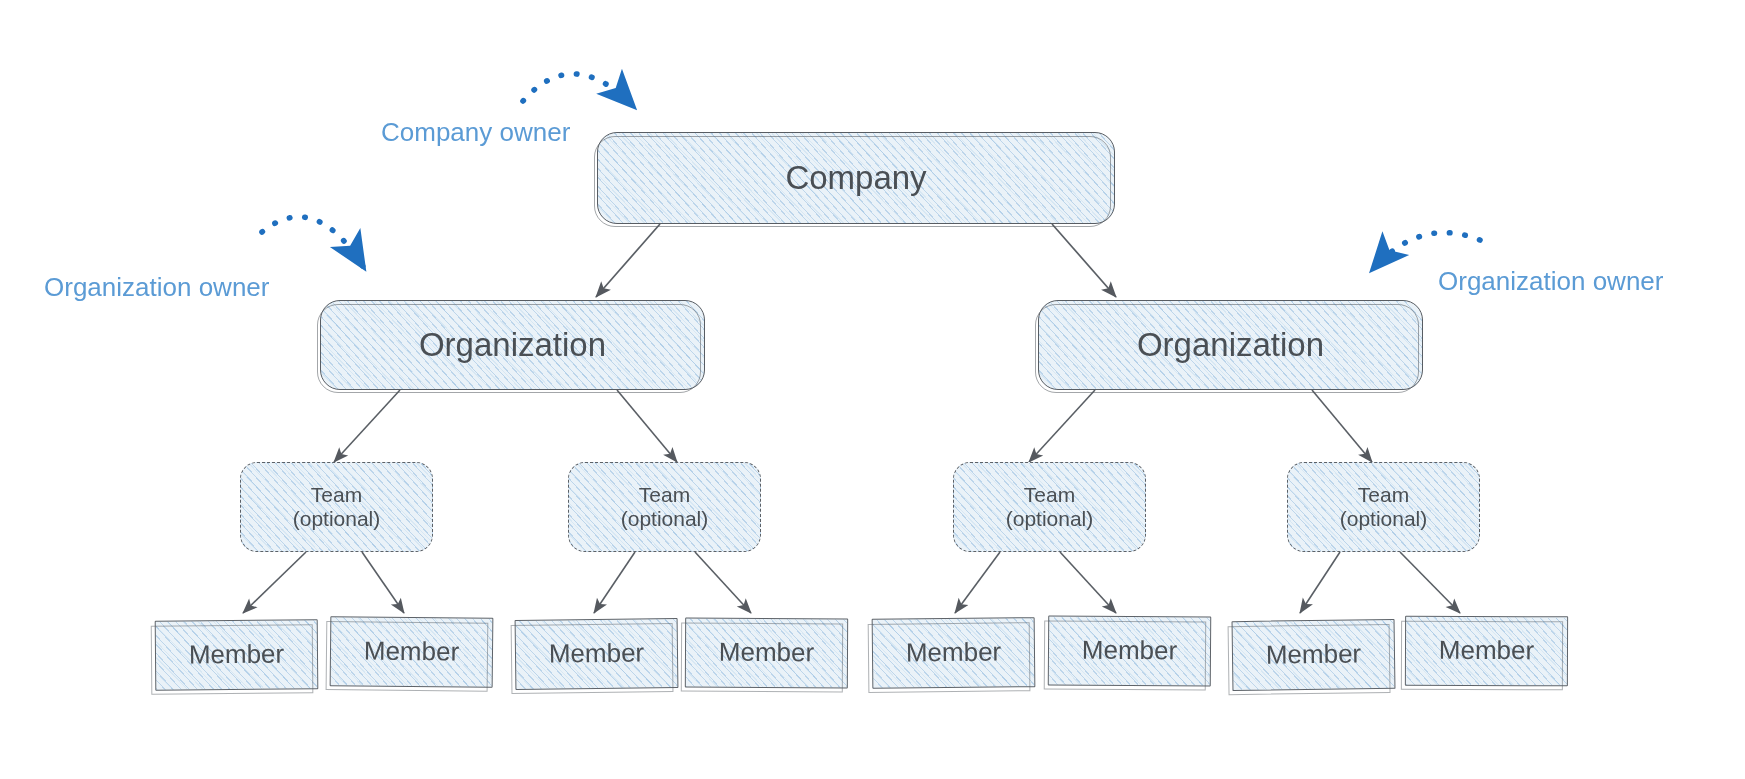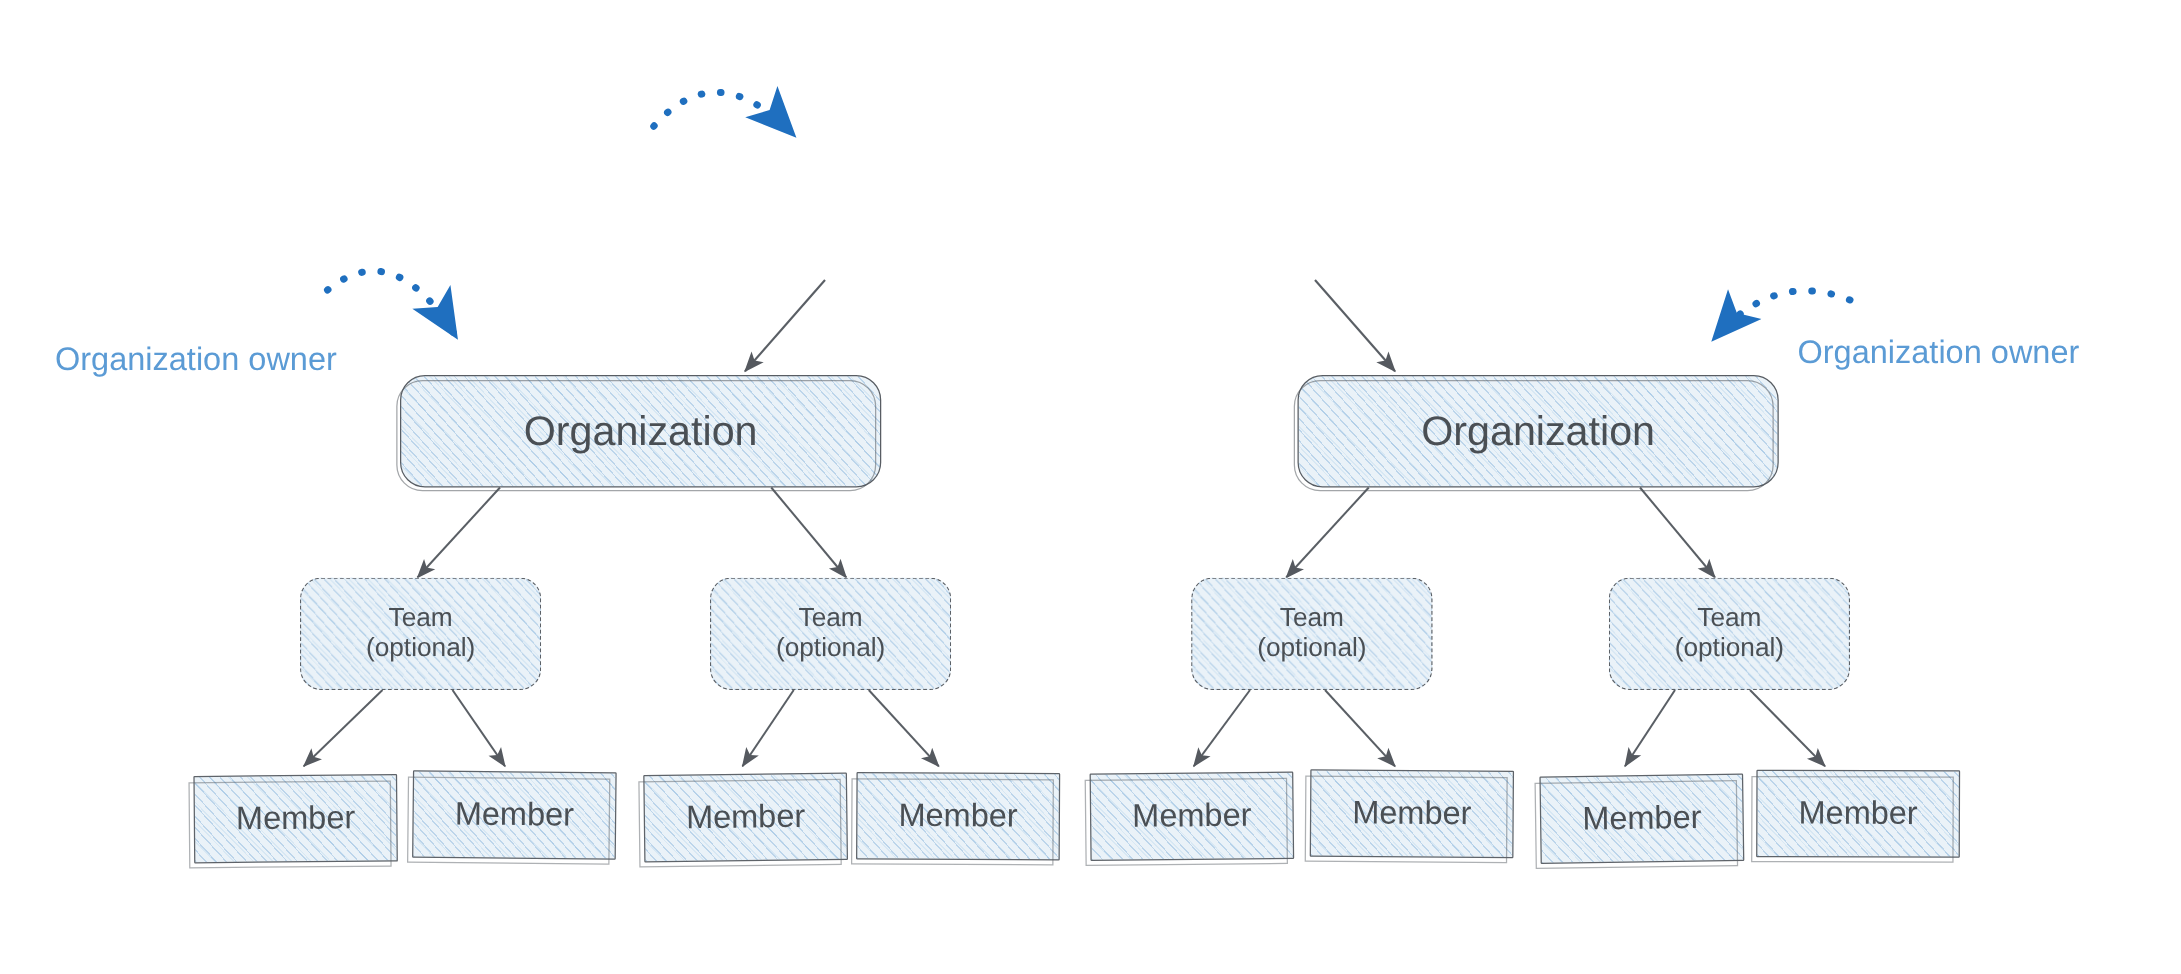--- a/index.html
+++ b/index.html
@@ -159,25 +159,29 @@
       <path d="M1400,552 L1460,613"></path>
     </g>
 
     <g stroke="#1f6fbf" stroke-width="5.6" fill="none" stroke-linecap="round" stroke-dasharray="0.5 15" marker-end="url(#ah-blue)">
       <path d="M523,101 Q573,44 634,107"></path>
       <path d="M262,232 Q315,189 364,268"></path>
       <path d="M1480,240 Q1420,216 1372,270"></path>
     </g>
   </svg>
 
+  <div class="anno-label" style="left:381px; top:117px;">Company owner</div>
 
   <div class="anno-label" style="left:44px; top:272px;">Organization owner</div>
 
   <div class="anno-label" style="left:1438px; top:266px;">Organization owner</div>
 
+  <div class="node rounded-node hatch" style="left:597px; top:132px; width:518px; height:92px;">
+    <span class="label">Company</span>
+  </div>
 
   <div class="node rounded-node hatch" style="left:320px; top:300px; width:385px; height:90px;">
     <span class="label">Organization</span>
   </div>
 
   <div class="node rounded-node hatch" style="left:1038px; top:300px; width:385px; height:90px;">
     <span class="label">Organization</span>
   </div>
 
   <div class="node team-node hatch" style="left:240px; top:462px; width:193px; height:90px;">

